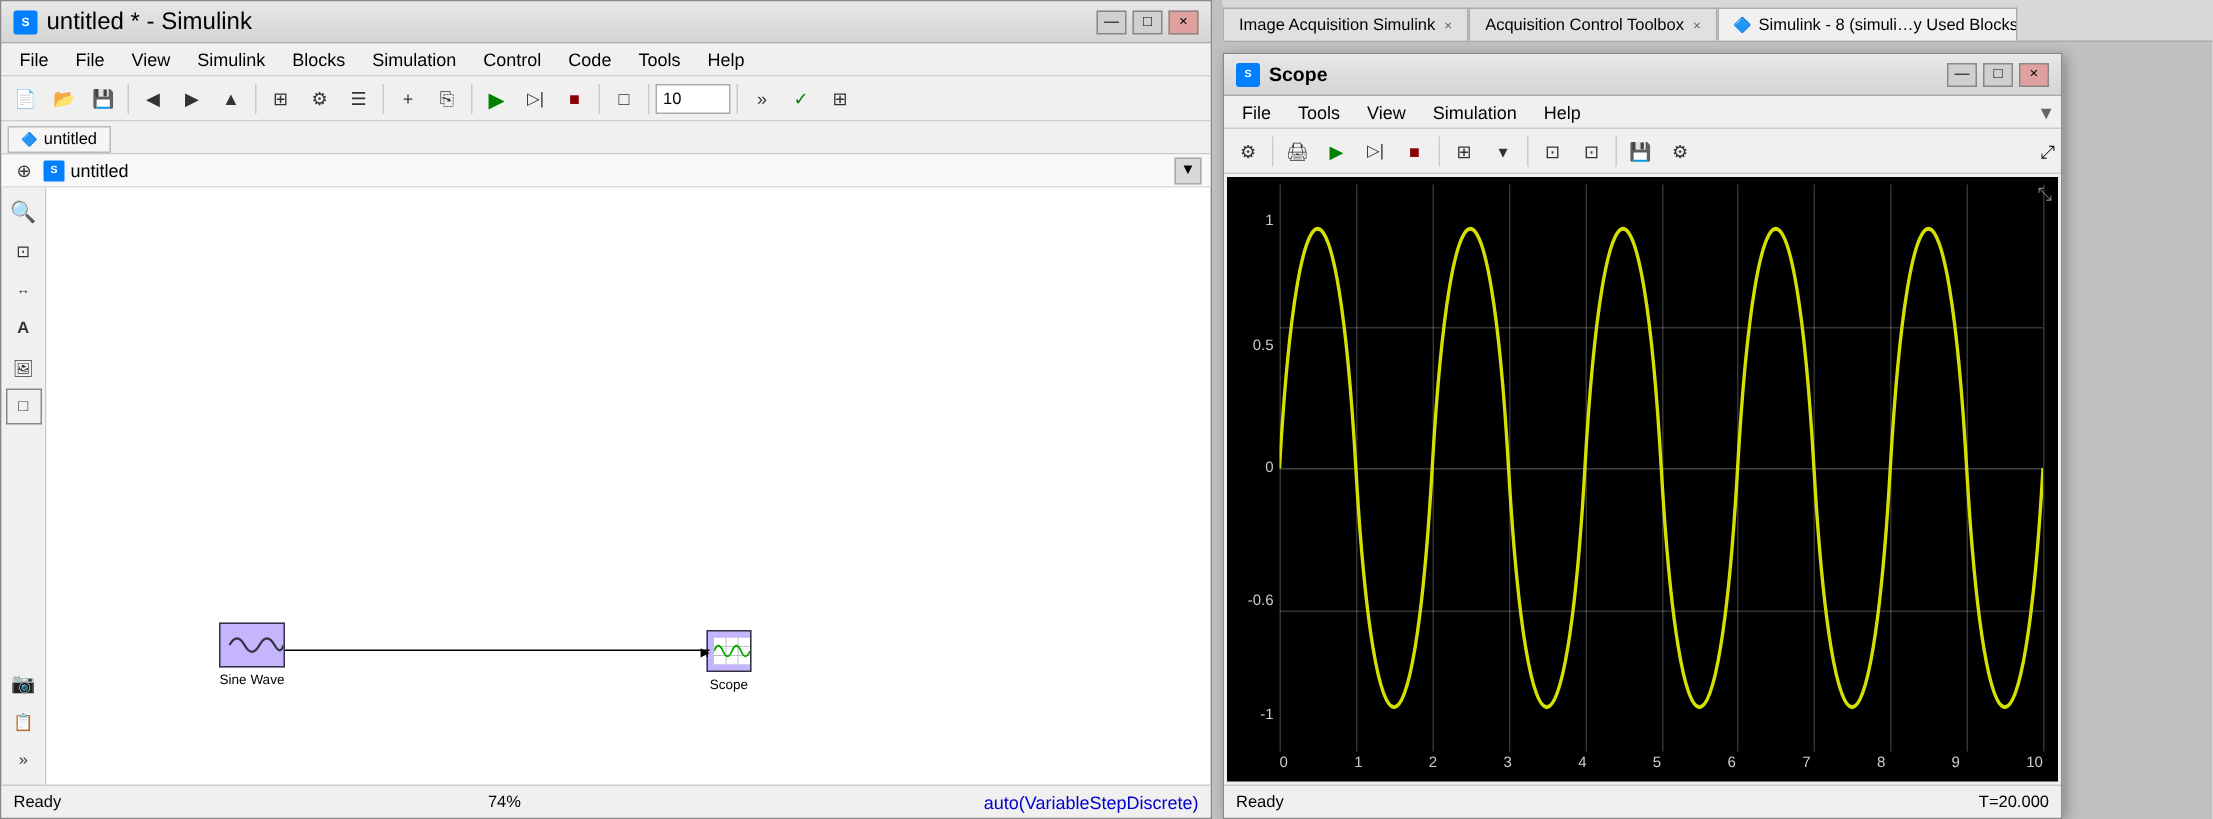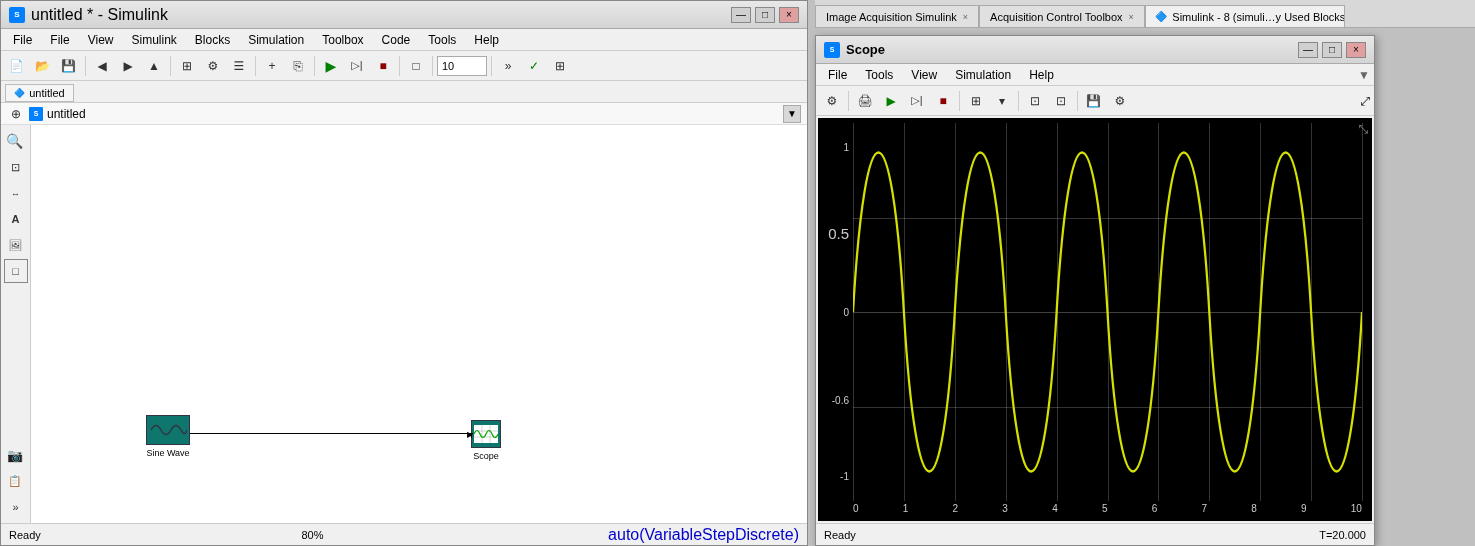--- a/index.html
+++ b/index.html
@@ -143,24 +143,24 @@
       flex: 1;
       background: white;
       position: relative;
       overflow: hidden;
     }
 
     
     .block {
       position: absolute;
       border: 1px solid #334;
-      background: #0f766e;
+      background: #c4b5fd;
       display: flex;
       flex-direction: column;
-      align-items: center;
+      align-items: flex-end;
       justify-content: center;
     }
     .block-label {
       font-size: 9px;
       text-align: center;
       color: #000;
       margin-top: 2px;
       position: absolute;
       bottom: -14px;
       width: 70px;
@@ -182,21 +182,21 @@
       height: 22px;
       background: #f0f0f0;
       border-top: 1px solid #ccc;
       display: flex;
       align-items: center;
       padding: 0 8px;
       justify-content: space-between;
     }
     .status-left { font-size: 11px; color: #000; }
     .status-center { font-size: 11px; color: #000; }
-    .status-right { font-size: 16px; color: #0000cc; margin-left: 24px; }
+    .status-right { font-size: 12px; color: #0000cc; margin-left: 24px; }
 
     
     .scope-window {
       position: absolute;
       left: 815px; top: 35px;
       width: 560px; height: 511px;
       background: #f0f0f0;
       border: 1px solid #888;
       display: flex;
       flex-direction: column;
@@ -340,21 +340,21 @@
     </div>
   </div>
 
   <div class="menu-bar">
     <span class="menu-item">File</span>
     <span class="menu-item">File</span>
     <span class="menu-item">View</span>
     <span class="menu-item">Simulink</span>
     <span class="menu-item">Blocks</span>
     <span class="menu-item">Simulation</span>
-    <span class="menu-item">Toolbox</span>
+    <span class="menu-item">Control</span>
     <span class="menu-item">Code</span>
     <span class="menu-item">Tools</span>
     <span class="menu-item">Help</span>
   </div>
 
   <div class="toolbar">
 
     <div class="toolbar-btn">📄</div>
     <div class="toolbar-btn">📂</div>
     <div class="toolbar-btn">💾</div>
@@ -439,21 +439,21 @@
 
       <div style="position:absolute; top:308px; left:440px; width:1px; height:5px; background:#000;"></div>
 
       <div style="position:absolute; top:306px; left:436px; font-size:8px; color:#000; line-height:1;">▶</div>
 
     </div>
   </div>
 
   <div class="status-bar">
     <span class="status-left">Ready</span>
-    <span class="status-center">80%</span>
+    <span class="status-center">74%</span>
     <span class="status-right">auto(VariableStepDiscrete)</span>
   </div>
 
 </div>
 
 <div class="scope-window">
 
   <div class="scope-title-bar">
     <div class="scope-title-left">
       <div class="scope-icon">S</div>
@@ -491,21 +491,21 @@
     <div style="width:1px; height:20px; background:#ccc; margin:0 2px;"></div>
     <div class="toolbar-btn">💾</div>
     <div class="toolbar-btn">⚙</div>
     <div style="margin-left:auto;">⤢</div>
   </div>
 
   <div class="scope-plot-area">
 
     <div style="position:absolute; left:0; top:5px; bottom:20px; width:35px;">
       <span style="position:absolute; right:4px; top:5%; font-size:10px; color:#ccc;">1</span>
-      <span style="position:absolute; right:4px; top:27%; font-size:15px; color:#ccc;">0.5</span>
+      <span style="position:absolute; right:4px; top:27%; font-size:10px; color:#ccc;">0.5</span>
       <span style="position:absolute; right:4px; top:50%; font-size:10px; color:#ccc; transform:translateY(-50%);">0</span>
       <span style="position:absolute; right:4px; top:72%; font-size:10px; color:#ccc;">-0.6</span>
       <span style="position:absolute; right:4px; bottom:5%; font-size:10px; color:#ccc;">-1</span>
     </div>
 
     <div style="position:absolute; left:35px; right:10px; top:5px; bottom:20px;">
 
       <div style="position:absolute; left:0; right:0; top:25%; height:1px; background:rgba(255,255,255,0.2);"></div>
       <div style="position:absolute; left:0; right:0; top:50%; height:1px; background:rgba(255,255,255,0.25);"></div>
       <div style="position:absolute; left:0; right:0; top:75%; height:1px; background:rgba(255,255,255,0.2);"></div>

